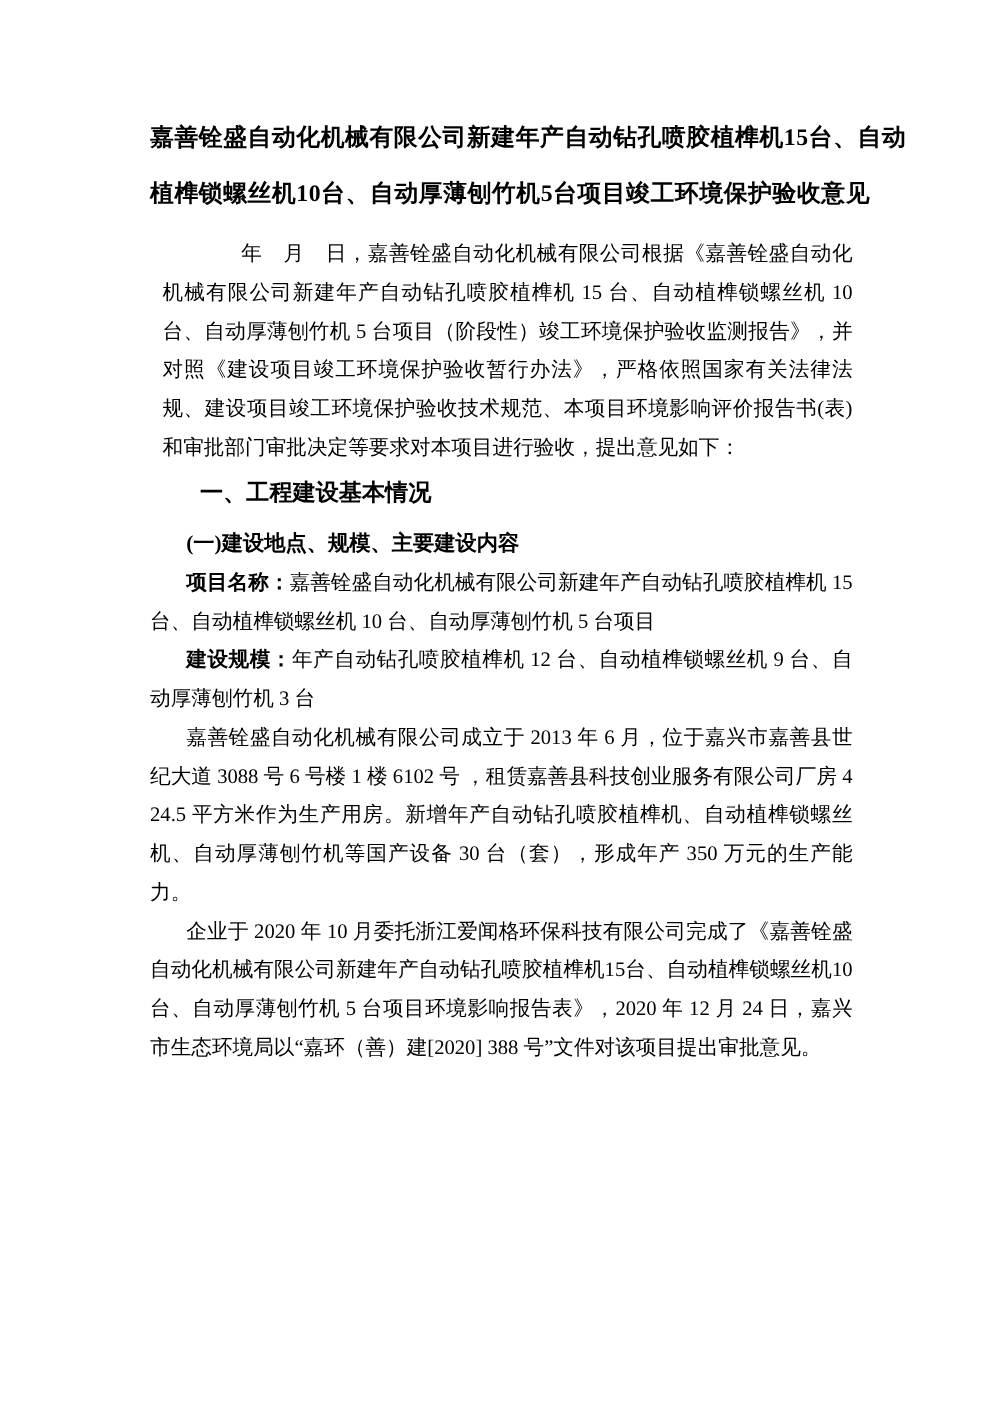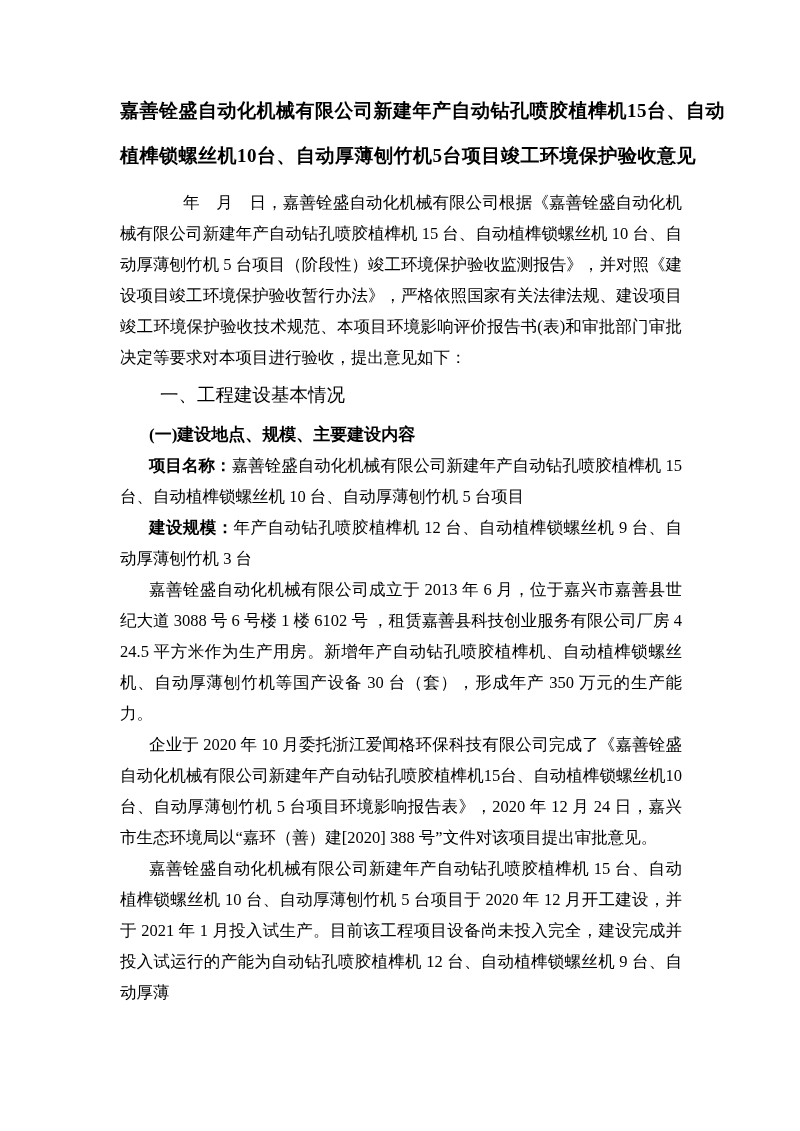--- a/index.html
+++ b/index.html
@@ -37,24 +37,25 @@
   .para {
     font-size: 16.5px;
     line-height: 31px;
     text-align: justify;
     margin: 0;
     text-indent: 29px;
     word-break: break-all;
   }
   .intro {
     text-indent: 63px;
+    margin-left: 10px;
   }
   .section-heading {
     font-size: 18.5px;
-    font-weight: normal;
+    font-weight: bold;
     line-height: 31px;
     margin: 7px 0 8px 0;
     padding-left: 40px;
   }
   .sub-heading {
     font-size: 17px;
     font-weight: bold;
     line-height: 31px;
     margin: 2px 0 0 0;
     padding-left: 29px;
@@ -85,16 +86,15 @@
 
 
 
     <p class="para"><span class="lbl">建设规模：</span><span>年产自动钻孔喷胶植榫机 12 台、自动植榫锁螺丝机 9 台、自动厚薄刨竹机 3 台</span></p>
 
 
     <p class="para">嘉善铨盛自动化机械有限公司成立于 2013 年 6 月，位于嘉兴市嘉善县世纪大道 3088 号 6 号楼 1 楼 6102 号 ，租赁嘉善县科技创业服务有限公司厂房 424.5 平方米作为生产用房。新增年产自动钻孔喷胶植榫机、自动植榫锁螺丝机、自动厚薄刨竹机等国产设备 30 台（套），形成年产 350 万元的生产能力。</p>
 
     <p class="para">企业于 2020 年 10 月委托浙江爱闻格环保科技有限公司完成了《嘉善铨盛自动化机械有限公司新建年产自动钻孔喷胶植榫机15台、自动植榫锁螺丝机10台、自动厚薄刨竹机 5 台项目环境影响报告表》，2020 年 12 月 24 日，嘉兴市生态环境局以“嘉环（善）建[2020] 388 号”文件对该项目提出审批意见。</p>
 
-    <p class="para">嘉善铨盛自动化机械有限公司新建年产自动钻孔喷胶植榫机 15 台、自动植榫锁螺丝机 10 台、自动厚薄刨竹机 5 台项目于 2020 年 12 月开工建设，并于 2021 年 1 月投入试生产。目前该工程项目设备尚未投入完全，建设完成并投入试运行的产能为自动钻孔喷胶植榫机 12 台、自动植榫锁螺丝机 9 台、自动厚薄</p>
 
   </div>
 </div>
 
 </body></html>

